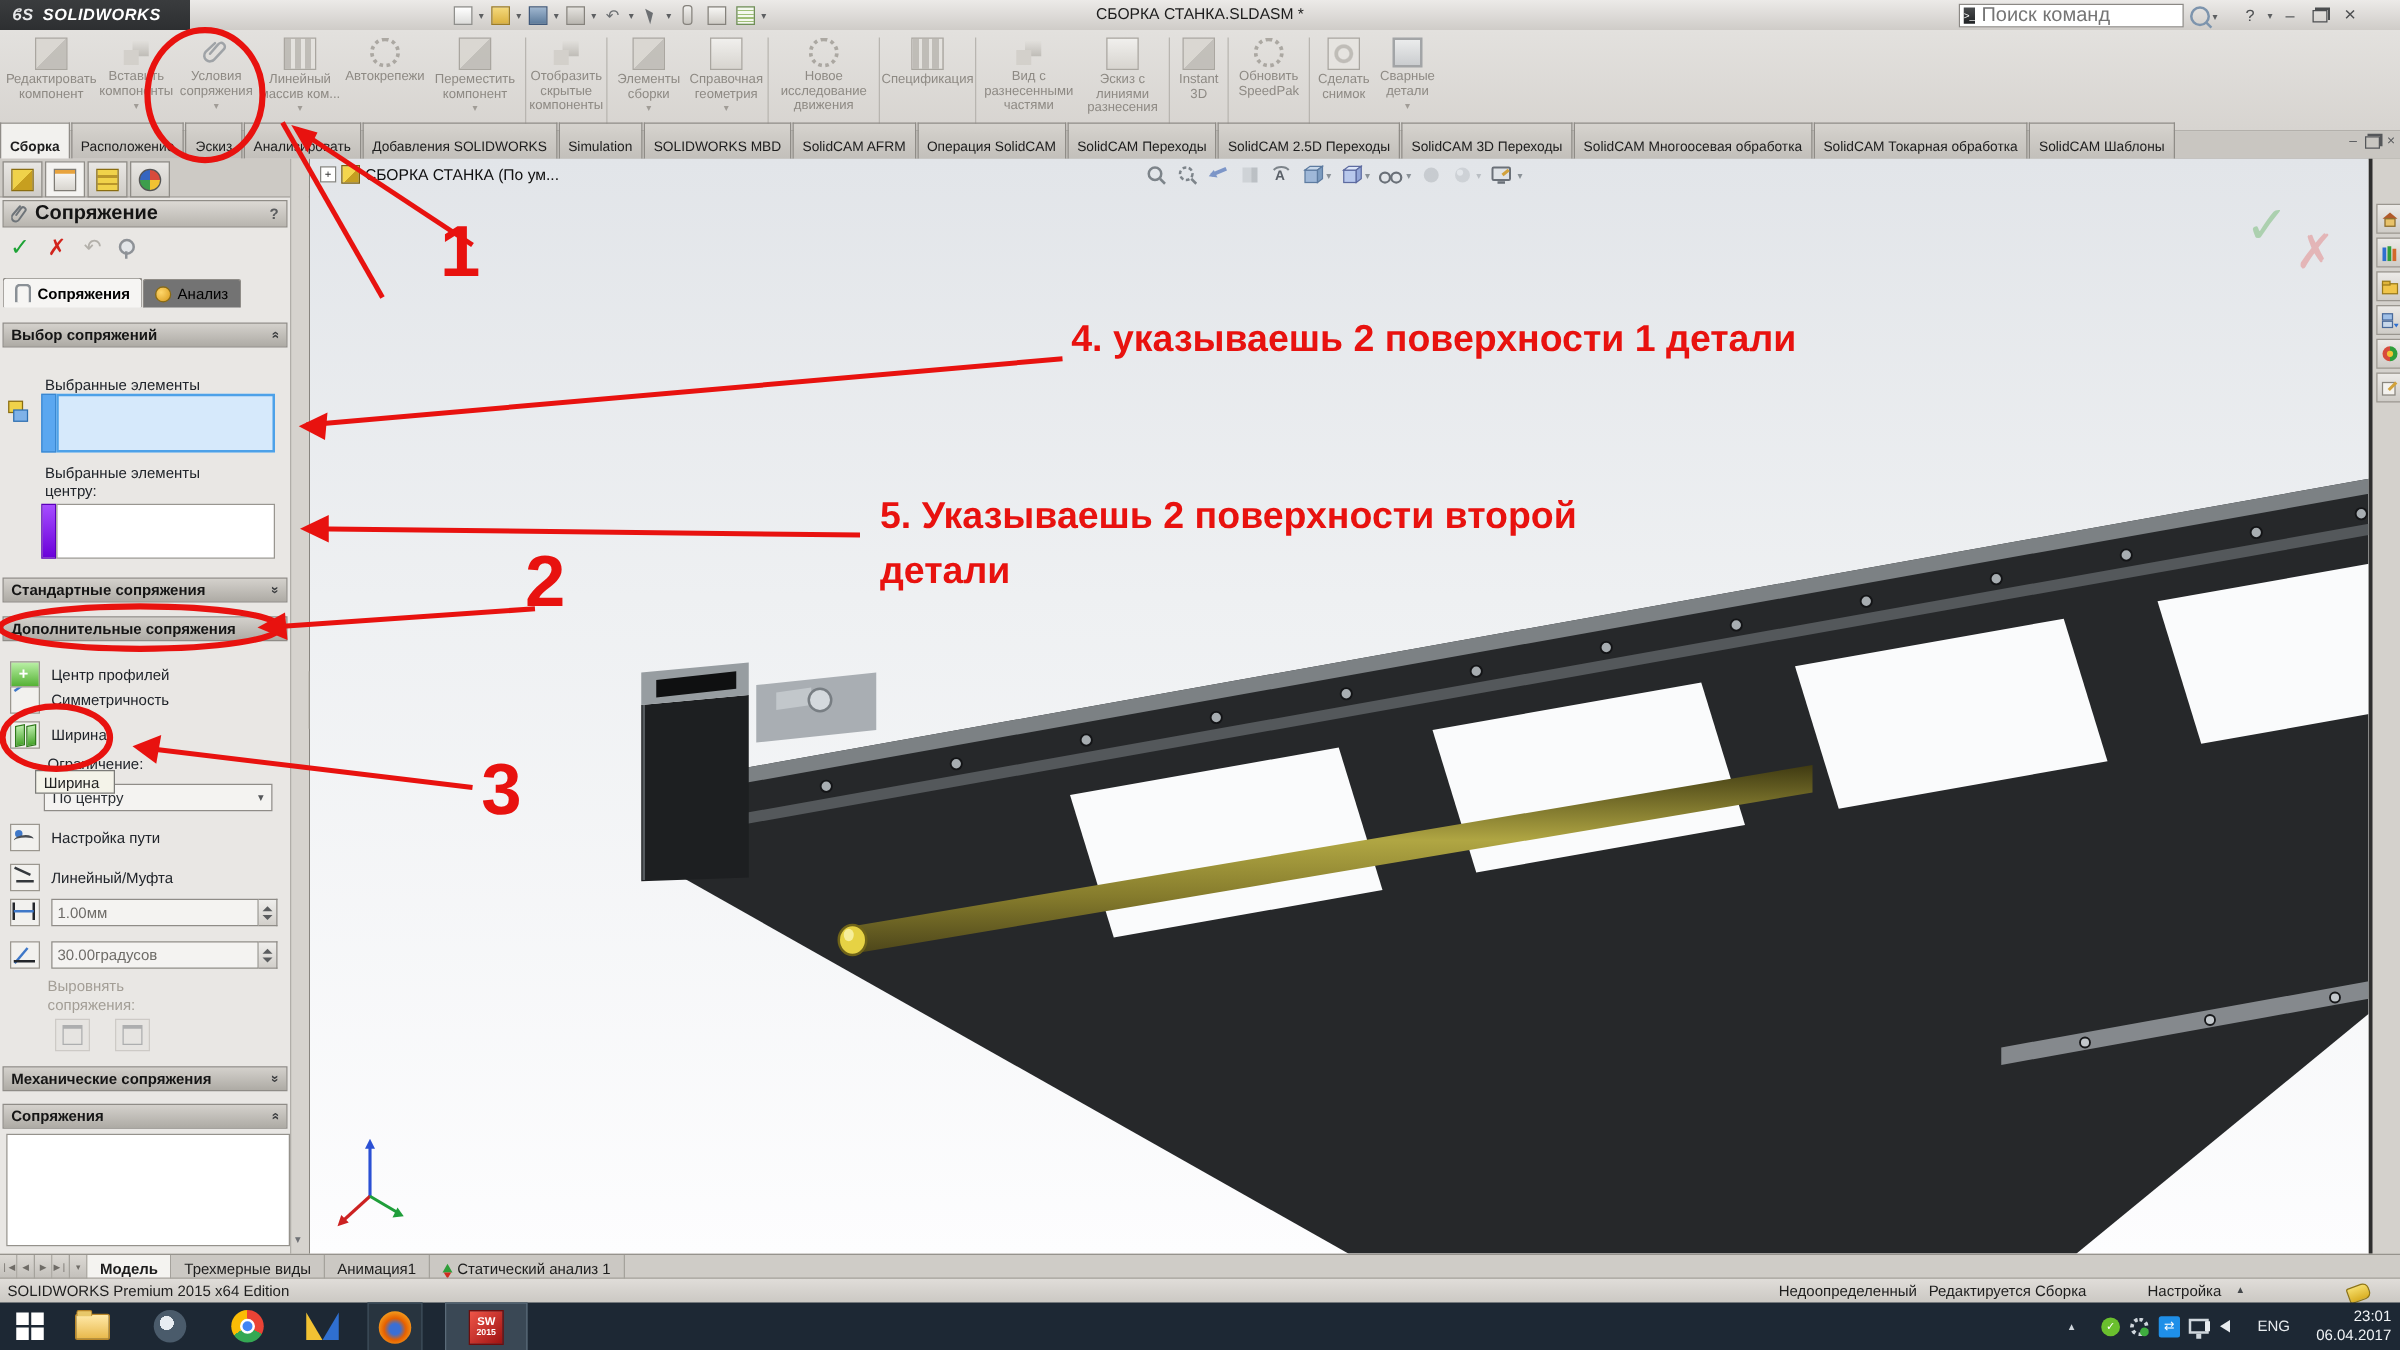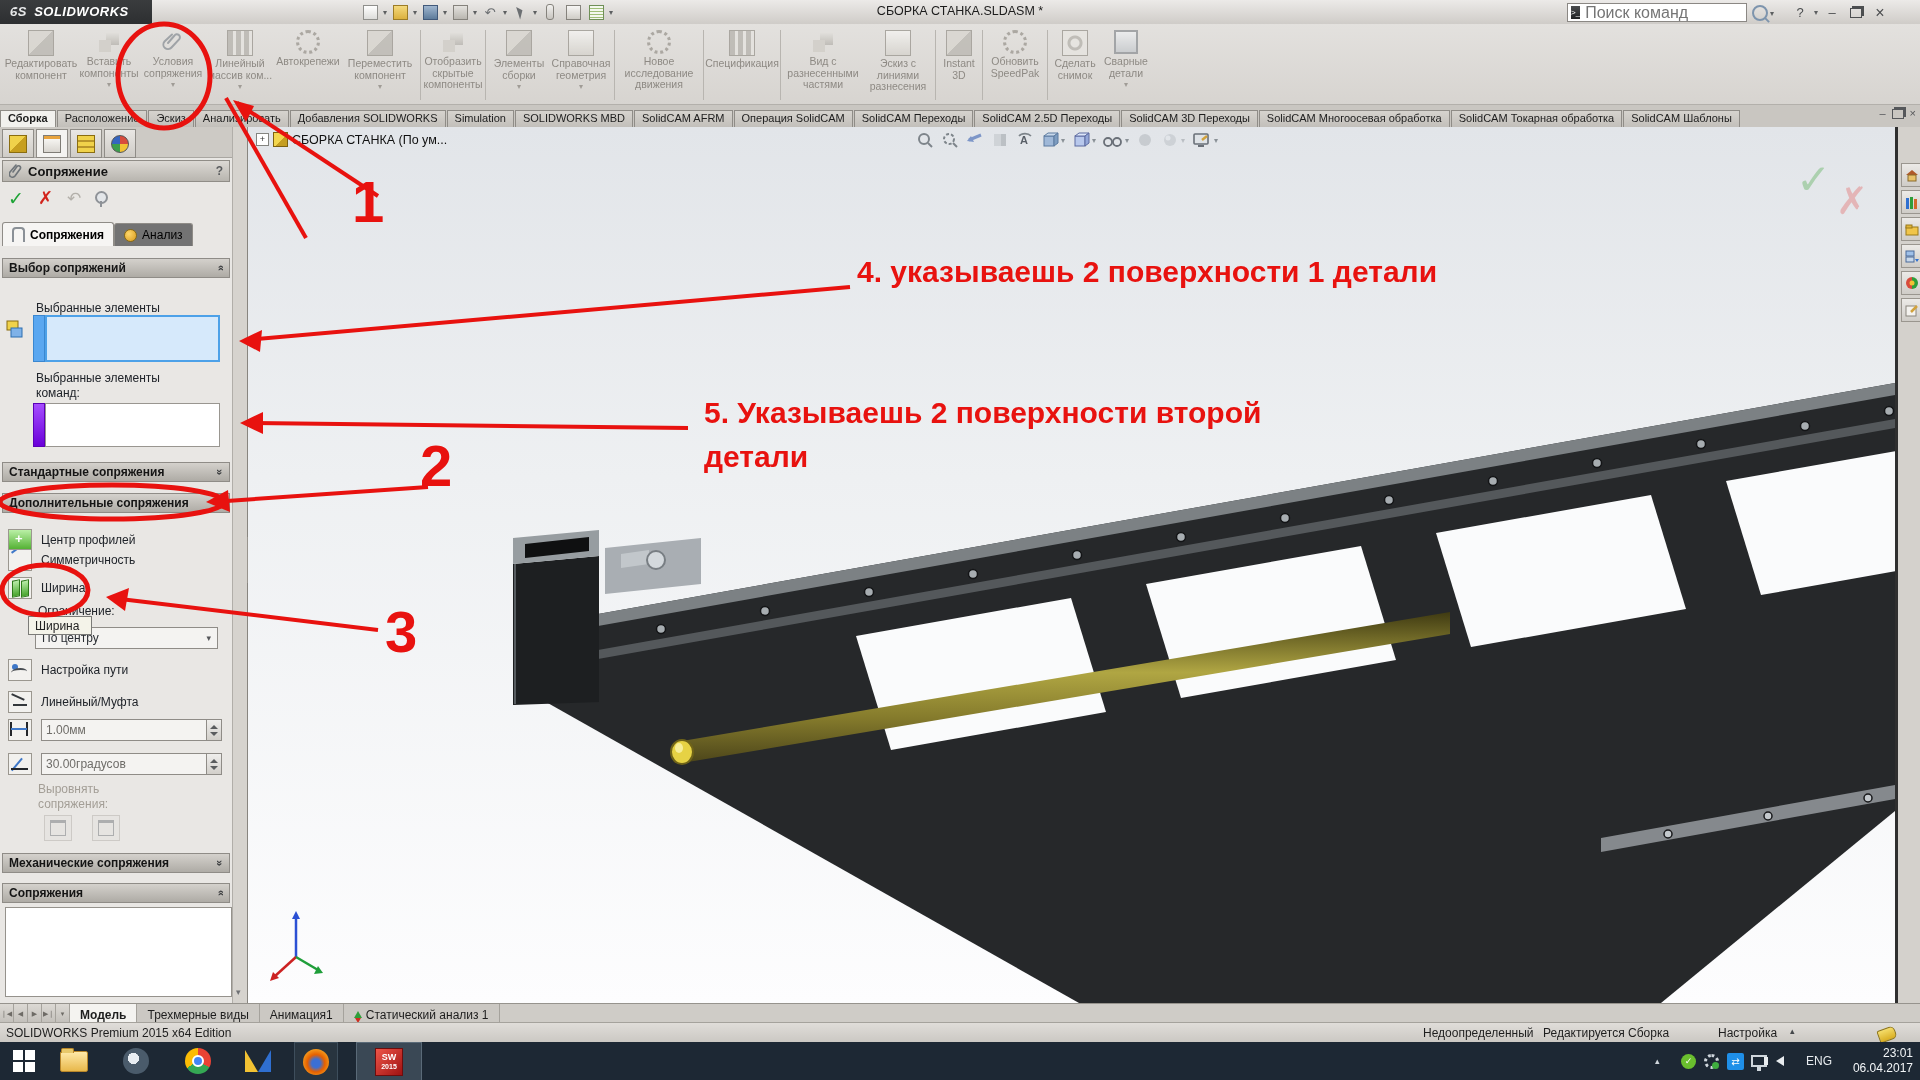--- a/index.html
+++ b/index.html
@@ -60,42 +60,42 @@
      linear-gradient(#e4e2de,#b5b2ac) 9px 2px/13px 13px no-repeat;border:0;}
   .ric-gear{border-radius:50%;border:3px dotted #9a968f;box-sizing:border-box;}
   .ric-grid{background:repeating-linear-gradient(90deg,#b5b2ac 0 5px,#e6e4e0 5px 8px);border:1px solid #98948d;}
   .ric-page{background:linear-gradient(#f6f5f3,#d5d2cc);border:1px solid #98948d;}
   .ric-screen{background:linear-gradient(#eef0f2,#c4c8cc);border:2px solid #8e9296;box-sizing:border-box;}
   .ric-cam{border:1px solid #98948d;background:radial-gradient(circle at 12px 12px,#e8e6e2 4px,#b5b2ac 5px 7px,#e8e6e2 8px);}
 
   
   #tabrow{left:0;top:105px;width:1920px;height:22px;background:#c9c6c1;
     border-bottom:1px solid #8f8c87;display:flex;align-items:flex-end;}
-  .ctab{font-size:11px;color:#1d1d1d;padding:1px 7px 3px 7px;border:1px solid #8f8c87;
+  .ctab{font-size:11px;color:#1d1d1d;padding:13px 7px 3px 7px;border:1px solid #8f8c87;
     border-bottom:0;background:linear-gradient(#d6d3ce,#c2bfba);margin-right:1px;white-space:nowrap;}
   .ctab.active{background:#f2f1ee;font-weight:bold;}
   #tabrow-winbtns{position:absolute;right:4px;top:107px;display:flex;gap:6px;color:#55575a;font-size:11px;}
 
   
   #panel{left:0;top:127px;width:247px;height:876px;background:#e9e7e4;border-right:1px solid #88857f;}
   #mgr-tabs{left:0;top:0;width:247px;height:31px;background:#cdcac5;border-bottom:1px solid #a9a6a1;
     display:flex;gap:2px;padding:2px 0 0 2px;box-sizing:border-box;}
   .mtab{width:30px;height:27px;border:1px solid #8f8c87;background:linear-gradient(#e9e7e4,#cfccc7);
     display:flex;align-items:center;justify-content:center;}
   .mtab.active{background:#f4f3f1;}
   .mi{width:16px;height:16px;}
   .mi-asm{background:linear-gradient(135deg,#f0d24a 50%,#c79f1f 50%);border:1px solid #8a6d10;}
   .mi-pm{background:linear-gradient(#fdfcfa,#d8d5cf);border:1px solid #7f7c76;
      box-shadow:inset 0 3px 0 #e8a33d;}
   .mi-cfg{background:repeating-linear-gradient(#f0d24a 0 4px,#b9962a 4px 6px);border:1px solid #8a6d10;}
   .mi-disp{border-radius:50%;background:conic-gradient(#d84b3c 0 25%,#f2c233 0 50%,#3d9e4c 0 75%,#3565c0 0 100%);border:1px solid #555;}
   #pm-header{left:2px;top:33px;width:228px;height:22px;
     background:linear-gradient(#dcd9d4,#b8b5af);border:1px solid #908d87;box-sizing:border-box;
     display:flex;align-items:center;gap:5px;padding:0 6px;}
-  #pm-header .t{font-size:13px;font-weight:bold;color:#141414;flex:1;}
+  #pm-header .t{font-size:16px;font-weight:bold;color:#141414;flex:1;}
   #pm-help{color:#5a5c5e;font-size:12px;font-weight:bold;}
   #pm-actions{left:2px;top:57px;width:228px;height:28px;display:flex;align-items:center;gap:14px;padding-left:6px;box-sizing:border-box;}
   .act-ok{color:#1da335;font-size:19px;font-weight:bold;}
   .act-cancel{color:#d2241c;font-size:18px;font-weight:bold;}
   .act-undo{color:#b3b0aa;font-size:17px;}
   .act-pin{width:10px;height:14px;position:relative;}
   .act-pin:before{content:"";position:absolute;width:9px;height:9px;border:2px solid #8e9297;border-radius:50%;top:0;left:0;background:#e3e6e9;}
   .act-pin:after{content:"";position:absolute;width:2px;height:6px;background:#8e9297;left:5px;top:10px;}
   #pm-subtabs{left:2px;top:89px;width:228px;height:30px;display:flex;align-items:flex-end;}
   .ptab{font-size:12px;padding:4px 9px;border:1px solid #8f8c87;border-bottom:0;
@@ -441,21 +441,21 @@
       <span>Выбор сопряжений</span>
       <span class="chev"><span class="chev-up">»</span></span>
     </div>
     <div class="abs plabel" style="left:36px;top:174px;width:170px;">Выбранные элементы ширины:</div>
     <svg class="abs" style="left:5px;top:191px;" width="20" height="24" viewBox="0 0 20 24">
       <rect x="2" y="3" width="11" height="9" fill="#f0d24a" stroke="#8a6d10"></rect>
       <rect x="6" y="10" width="11" height="9" fill="#7fb2e8" stroke="#2d6eb0"></rect>
     </svg>
     <div class="abs selbar" style="left:33px;top:188px;height:47px;background:#5aa7f0;border:1px solid #3a87d0;"></div>
     <div class="abs selbox" style="left:45px;top:188px;width:175px;height:47px;background:#d6e9fb;border:2px solid #4da1e8;"></div>
-    <div class="abs plabel" style="left:36px;top:244px;width:130px;">Выбранные элементы команд:</div>
+    <div class="abs plabel" style="left:36px;top:244px;width:130px;">Выбранные элементы центру:</div>
     <div class="abs selbar" style="left:33px;top:276px;height:44px;background:linear-gradient(#a64dff,#6a00d9);border:1px solid #5a00b8;"></div>
     <div class="abs selbox" style="left:45px;top:276px;width:175px;height:44px;background:#ffffff;border:1px solid #999690;"></div>
 
     <div class="grp-hdr abs" style="top:335px;">
       <span>Стандартные сопряжения</span>
       <span class="chev"><span class="chev-dn">»</span></span>
     </div>
 
     <div class="grp-hdr abs" style="top:366px;">
       <span>Дополнительные сопряжения</span>

